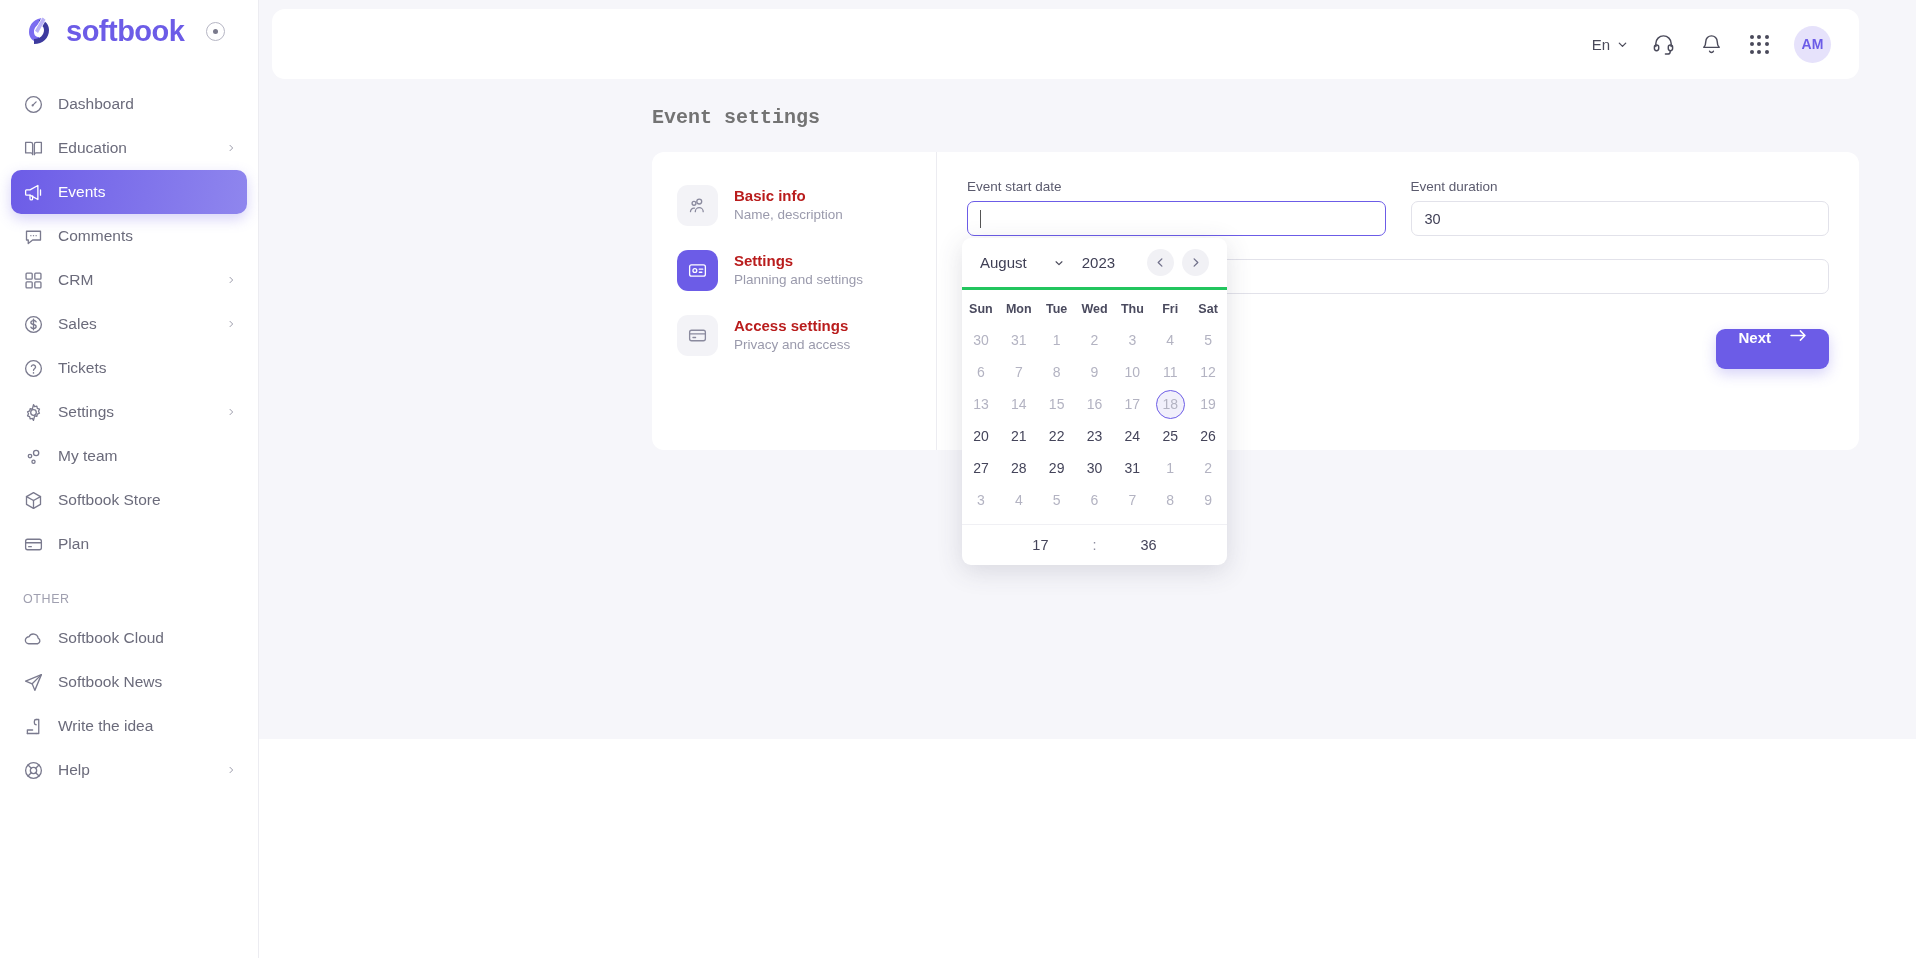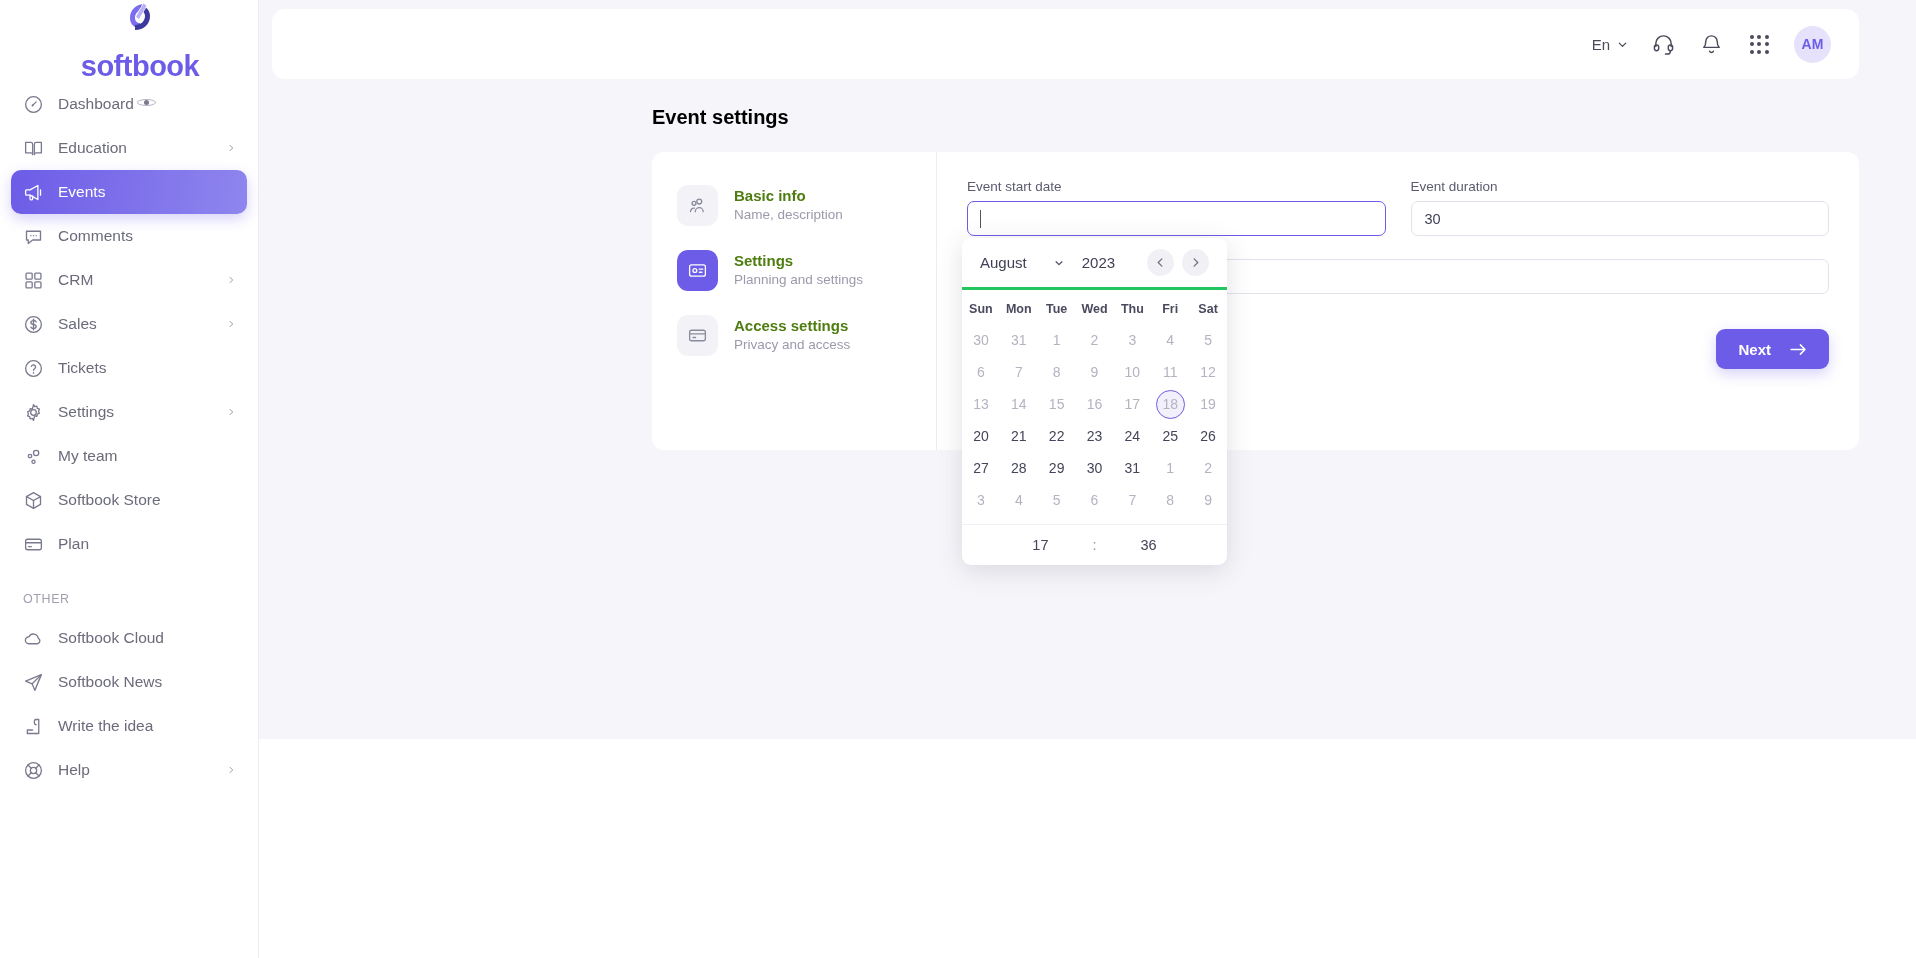--- a/index.html
+++ b/index.html
@@ -14,21 +14,21 @@
   
   .sidebar {
     width: 259px; height: 958px;
     background: #ffffff;
     border-right: 1px solid #ececf1;
     flex: 0 0 259px;
     position: relative;
   }
   .logo-row {
     height: 62px; display: flex; align-items: center;
-    padding-left: 22px; gap: 16px; flex-direction: column;
+    padding-left: 22px; gap: 10px;
   }
   .logo-mark { width: 34px; height: 34px; position: relative; flex: 0 0 34px; }
   .logo-text {
     font-size: 29px; font-weight: 700; letter-spacing: -0.5px;
     color: #6c5ce7;
   }
   .logo-dot {
     width: 19px; height: 19px; border-radius: 50%;
     border: 1.6px solid #b6b6c4; margin-left: 12px;
     display: flex; align-items: center; justify-content: center;
@@ -70,43 +70,43 @@
   .grid-ico { display: grid; grid-template-columns: repeat(3, 4px); gap: 3.5px; }
   .grid-ico i { width: 4px; height: 4px; border-radius: 50%; background: #4a4a5a; display:block; }
   .avatar {
     width: 37px; height: 37px; border-radius: 50%;
     background: #e6e2fb; color: #6c5ce7;
     display: flex; align-items: center; justify-content: center;
     font-size: 14px; font-weight: 700; cursor: pointer;
   }
 
   .page-title {
-    font-size: 20px; font-weight: 600; color: #000000;
-    margin: 27px 0 0 13px; padding-left: 380px;
+    font-size: 20px; font-weight: 600; color: #737373;
+    margin: 27px 0 0 13px; padding-left: 380px; font-family: Liberation Mono, monospace;
   }
 
   .card {
     margin: 23px 57px 0 393px;
     background: #ffffff; border-radius: 12px;
     display: flex; min-height: 298px;
     position: relative;
   }
   .steps {
     width: 285px; flex: 0 0 285px;
     border-right: 1px solid #ececf1;
     padding: 27px 0 27px 25px;
   }
   .step { display: flex; align-items: center; gap: 16px; height: 53px; margin-bottom: 12px; cursor: pointer; }
   .step-ico {
     width: 41px; height: 41px; border-radius: 11px; flex: 0 0 41px;
     background: #f3f3f7; display: flex; align-items: center; justify-content: center;
   }
   .step-ico svg { width: 21px; height: 21px; display: block; }
   .step.active .step-ico { background: #6c5ce7; }
-  .step-title { font-size: 15px; font-weight: 600; color: #4d7c0f; line-height: 1.35; }
+  .step-title { font-size: 15px; font-weight: 600; color: #b91c1c; line-height: 1.35; }
   .step-sub { font-size: 13.5px; color: #9a9aac; line-height: 1.4; }
 
   .form { flex: 1 1 auto; padding: 27px 30px 27px 30px; position: relative; }
   .row { display: flex; gap: 25px; }
   .field { flex: 1 1 0; min-width: 0; margin-bottom: 16px; }
   .field label { display: block; font-size: 13.5px; color: #5b5b6e; margin-bottom: 7px; }
   .inp {
     width: 100%; height: 35px; border: 1px solid #e2e2ea; border-radius: 7px;
     background: #fff; padding: 0 13px; font-size: 14.5px; color: #3f3f55;
     font-family: "Liberation Sans", sans-serif; outline: none;
@@ -114,21 +114,21 @@
   .inp.focused { border: 1.6px solid #6c5ce7; }
   .caret {
     position: absolute; left: 13px; top: 9px; width: 1px; height: 18px;
     background: #555; 
   }
   .field.has-caret { position: relative; }
   .actions { display: flex; justify-content: flex-end; margin-top: 19px; }
   .next-btn {
     background: #6c5ce7; color: #fff; border: none; border-radius: 9px;
     height: 40px; padding: 0 22px; font-size: 15px; font-weight: 600;
-    display: flex; align-items: center; gap: 19px; cursor: pointer;
+    display: flex; align-items: flex-start; gap: 19px; cursor: pointer;
     font-family: "Liberation Sans", sans-serif;
     box-shadow: 0 5px 14px rgba(108,92,231,.28);
   }
 
   
   .datepicker {
     position: absolute; left: 703px; top: 238px;
     width: 265px; background: #ffffff; border-radius: 9px;
     box-shadow: 0 6px 26px rgba(60,60,90,.16);
     z-index: 40;

